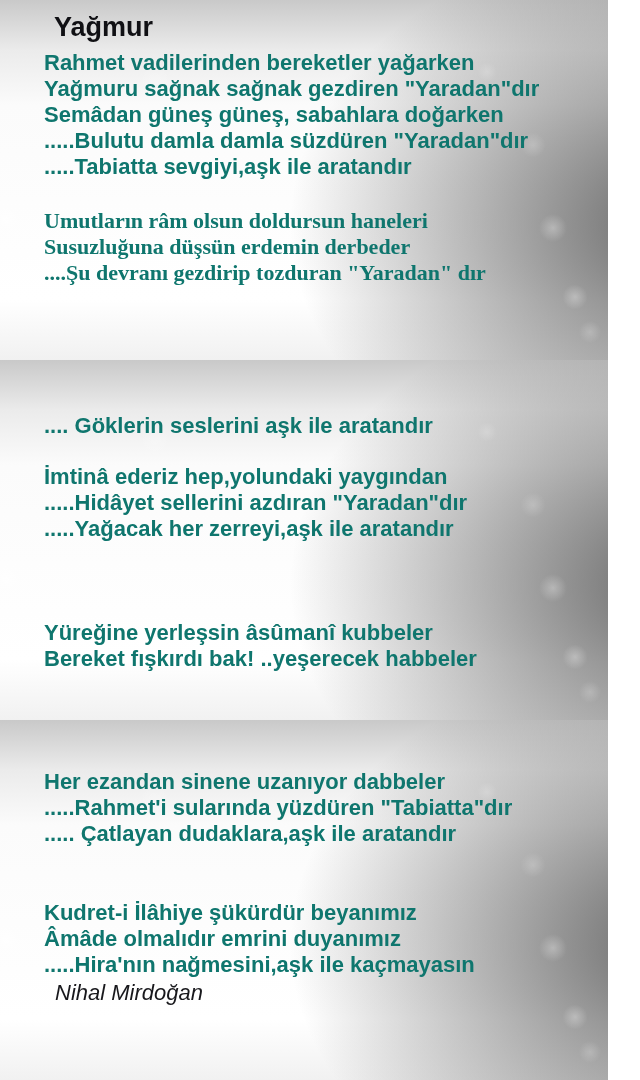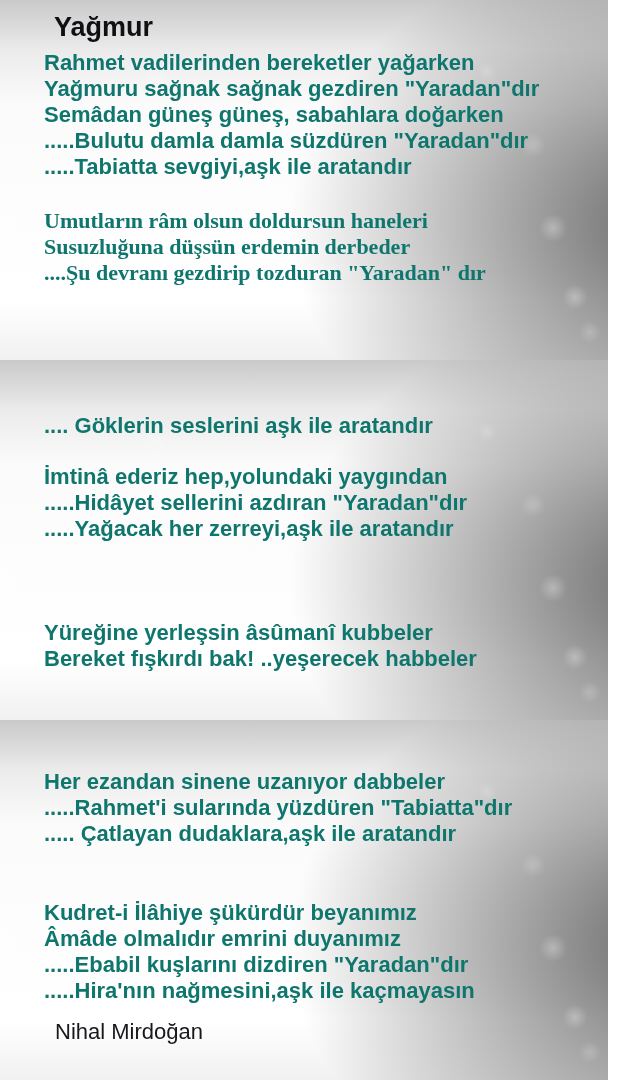--- a/index.html
+++ b/index.html
@@ -58,23 +58,24 @@
     font-size: 22px;
     font-weight: bold;
     line-height: 26px;
     color: #0f766e;
     white-space: nowrap;
   }
   .poem-line { height: 26px; }
   .author {
     position: absolute;
     left: 55px;
-    top: 1019px;
+    top: 980px;
     font-size: 22px;
     line-height: 26px;
+    font-style: italic;
     font-weight: normal;
     color: #18181c;
     white-space: nowrap;
   }
 </style>
 </head>
 <body>
 
 <div class="page">
   <div class="bg">
@@ -111,19 +112,18 @@
         <div class="poem-line">Bereket fışkırdı bak! ..yeşerecek habbeler</div>
       </div>
       <div class="stanza" style="top: 769px;">
         <div class="poem-line">Her ezandan sinene uzanıyor dabbeler</div>
         <div class="poem-line">.....Rahmet'i sularında yüzdüren "Tabiatta"dır</div>
         <div class="poem-line">..... Çatlayan dudaklara,aşk ile aratandır</div>
       </div>
       <div class="stanza" style="top: 875px; margin-top: 25px;">
         <div class="poem-line">Kudret-i İlâhiye şükürdür beyanımız</div>
         <div class="poem-line">Âmâde olmalıdır emrini duyanımız</div>
-        <div class="poem-line">.....Ebabil kuşlarını dizdiren "Yaradan"dır</div>
         <div class="poem-line">.....Hira'nın nağmesini,aşk ile kaçmayasın</div>
       </div>
     </div>
 
   <div class="author">Nihal Mirdoğan</div>
 </div>
 
 </body></html>

